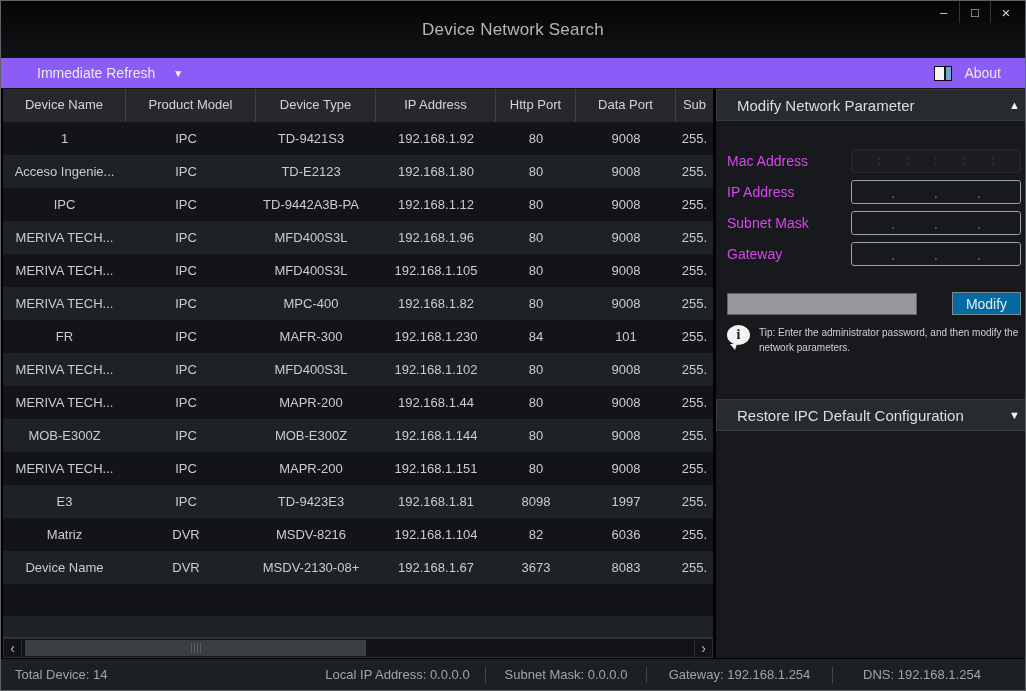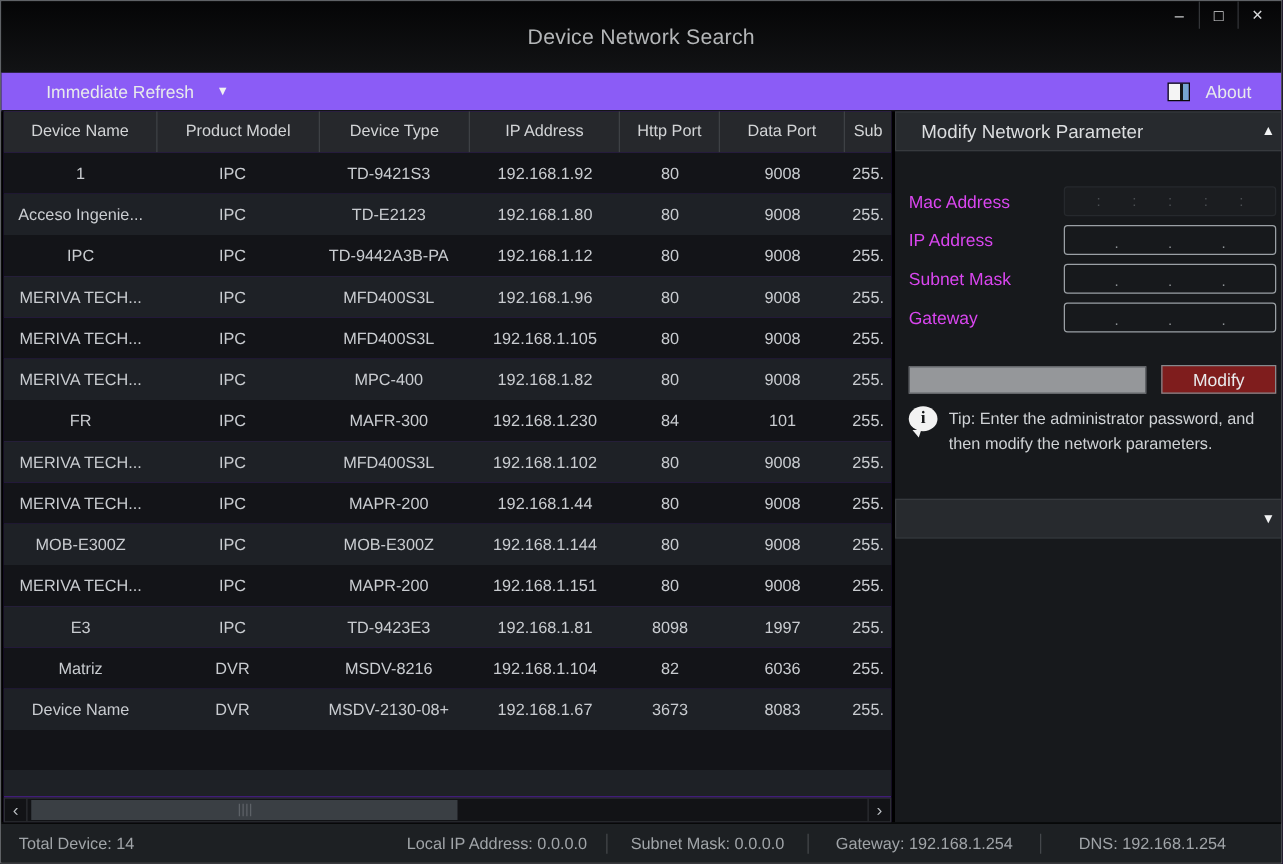--- a/index.html
+++ b/index.html
@@ -127,41 +127,41 @@
   .field-input .fsep{ color:#8e9296; font-size:12px; line-height:1; transform:translateY(2px); }
   .field-input.disabled{ border-color:#26292d; background:#1b1d20; }
   .field-input.disabled .fsep{ color:#4b4f53; transform:none; }
 
   .password-row{ margin-top:26px; display:flex; align-items:center; }
   .password-input{
     width:190px; height:22px;
     background:#95979a; border:1px solid #5f6266;
   }
   .modify-btn{
-    margin-left:auto; width:92px; height:23px;
-    background:#7f1d1d; border:1px solid #85898d;
+    margin-left:auto; width:69px; height:23px;
+    background:#0369a1; border:1px solid #85898d;
     color:#e9ebed; font-size:14px;
     display:flex; align-items:center; justify-content:center;
   }
 
   .tip-row{ margin-top:10px; display:flex; gap:9px; }
   .tip-icon{
     width:23px; height:20px; flex:0 0 23px;
     background:#f2f2f2; border-radius:50%;
     position:relative;
     display:flex; align-items:center; justify-content:center;
     color:#17181a; font-family:"Liberation Serif", serif; font-weight:bold; font-size:14px;
   }
   .tip-icon::after{
     content:""; position:absolute; left:3px; bottom:-5px;
     width:0; height:0;
     border-left:5px solid transparent; border-right:2px solid transparent;
     border-top:6px solid #f2f2f2;
   }
-  .tip-text{ font-size:13px; color:#cfd2d5; line-height:1.5; width:262px; }
+  .tip-text{ font-size:10px; color:#cfd2d5; line-height:1.5; width:262px; }
 
   .restore-body{ flex:1; background:#17191c; }
 
   
   .statusbar{
     height:32px; flex:0 0 32px;
     background:#1d2023; border-top:1px solid #000;
     display:flex; align-items:center;
     padding:0 14px;
     color:#a0a4a8; font-size:13px; white-space:nowrap;
@@ -420,20 +420,21 @@
           <div class="modify-btn">Modify</div>
         </div>
 
         <div class="tip-row">
           <div class="tip-icon">i</div>
           <div class="tip-text">Tip: Enter the administrator password, and then modify the network parameters.</div>
         </div>
       </div>
 
       <div class="panel-header">
+        <span>Restore IPC Default Configuration</span>
         <span class="caret">▼</span>
       </div>
       <div class="restore-body"></div>
     </div>
   </div>
 
   <div class="statusbar">
     <span class="st-total">Total Device: 14</span>
     <span class="st-local">Local IP Address: 0.0.0.0</span>
     <span class="st-sep"></span>

